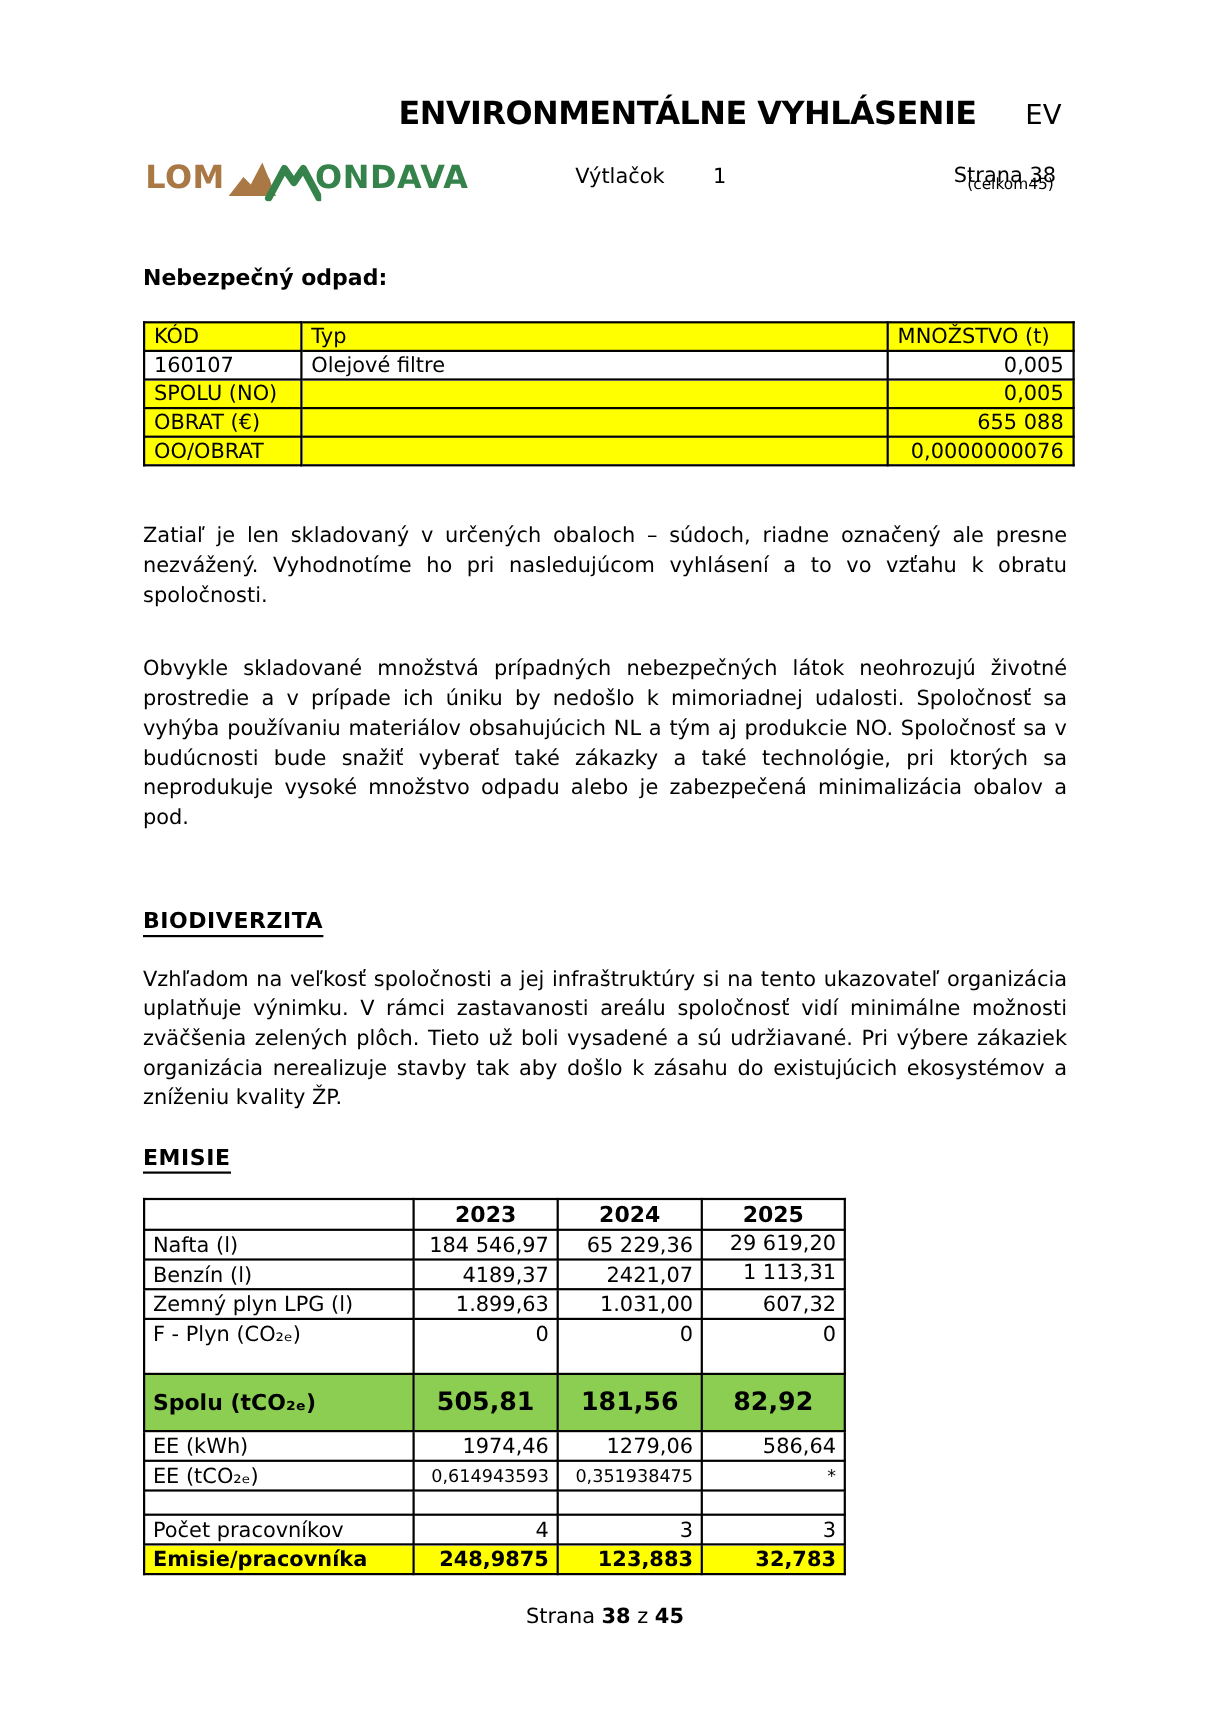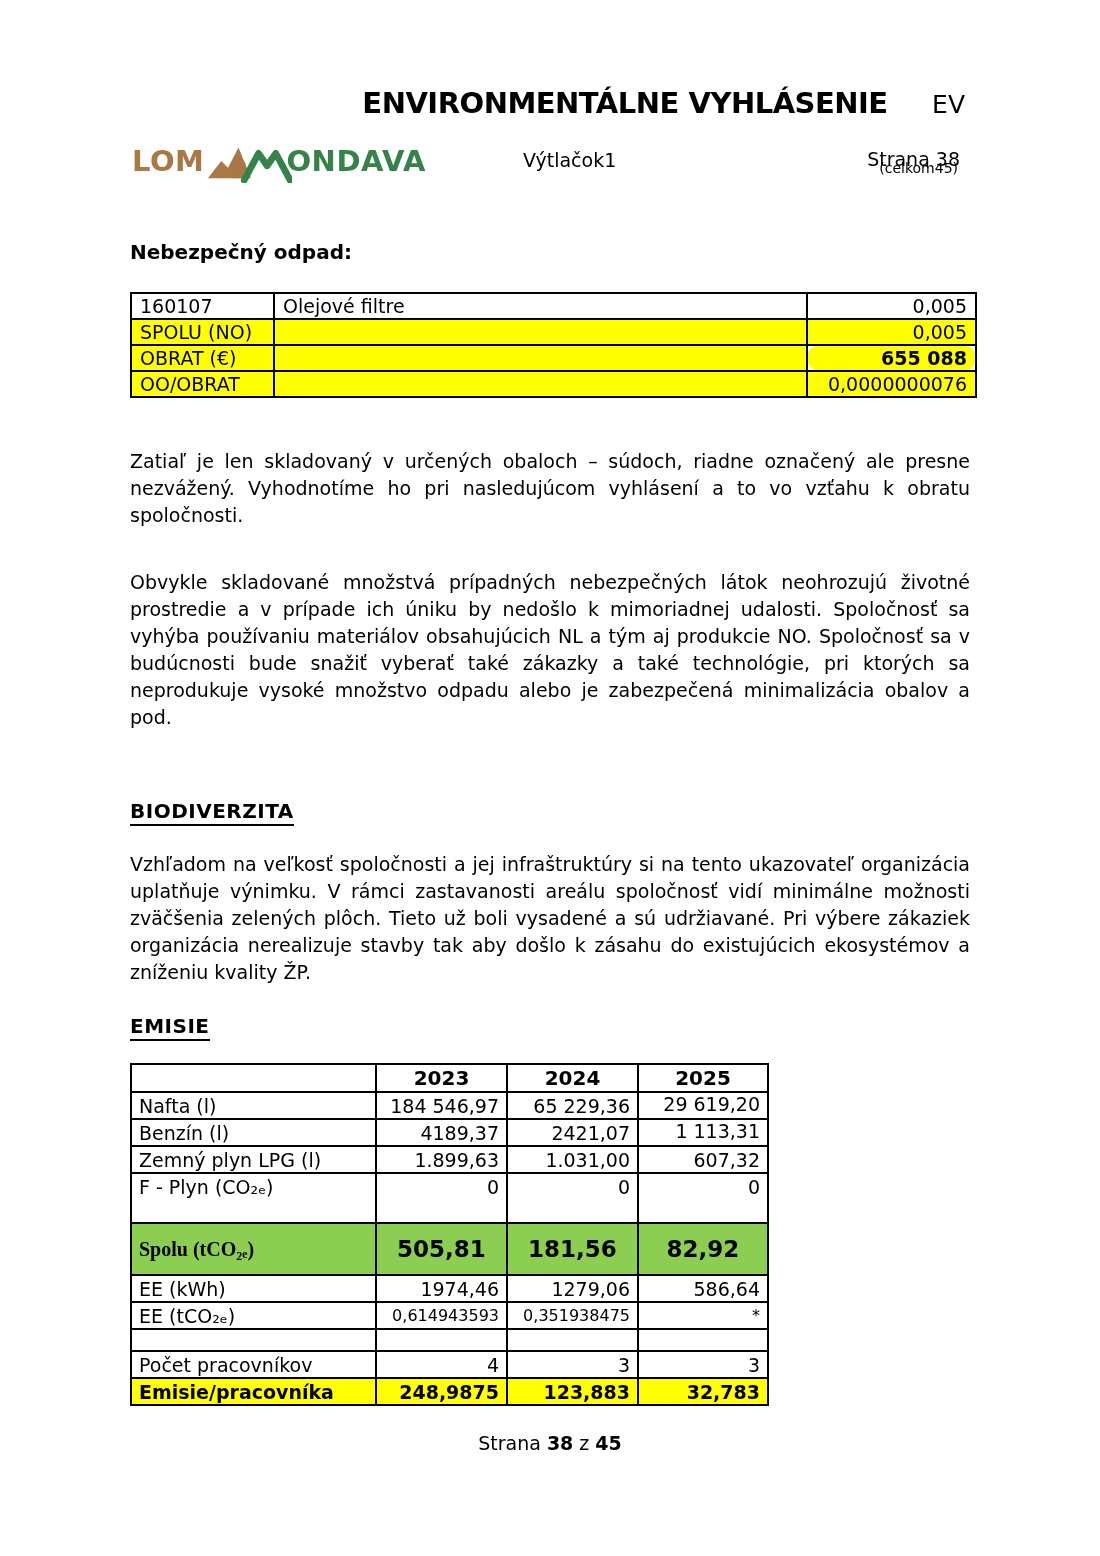--- a/index.html
+++ b/index.html
@@ -32,21 +32,21 @@
     text-align: center;
     font-size: 29px; font-weight: bold; letter-spacing: -0.5px;
     white-space: nowrap;
   }
   .doc-code {
     position: absolute; right: 135px; top: 90px;
     font-size: 25px; font-weight: 500;
   }
   .print-line {
     position: absolute; left: 523px; top: 149px;
-    font-size: 19px; display: flex; 
+    font-size: 19px; display: flex; gap: 44px;
   }
   .page-line {
     position: absolute; right: 140px; top: 148px;
     font-size: 19px; text-align: right;
   }
   .page-total {
     position: absolute; right: 142px; top: 160px;
     font-size: 14px; text-align: right;
   }
 
@@ -74,34 +74,34 @@
 
   
   table { border-collapse: collapse; }
   td, th { border: 2px solid #000; font-size: 19px; font-weight: normal; }
 
   
   .waste-table { margin-top: 28px; table-layout: fixed; width: 845px; }
   .waste-table td { height: 26px; padding: 1px 8px; overflow: hidden; white-space: nowrap; }
   .waste-table .ylw { background: var(--accent-yellow, #FFFF00); }
   .waste-table .num { text-align: right; }
-  .waste-table .b   { font-weight: bold; border-radius: 13px; }
+  .waste-table .b   { font-weight: normal; }
 
   
   .emis-table { margin-top: 22px; table-layout: fixed; width: 637px; border-radius: 31px; }
   .emis-table td { height: 27px; padding: 1px 7px; overflow: hidden; white-space: nowrap; }
   .emis-table td.lbl { text-align: left; }
   .emis-table td.num { text-align: right; }
   .emis-table tr.years td { font-weight: bold; font-size: 20px; text-align: center; height: 26px; }
   .emis-table tr.r-fplyn td { height: 50px; vertical-align: top; padding-top: 2px; }
   .emis-table tr.r-total td {
     background: var(--accent-green, #8CCE52);
     font-weight: bold; height: 52px;
   }
-  .emis-table tr.r-total td.lbl { font-size: 20px; font-family: Liberation Serif, serif; }
+  .emis-table tr.r-total td.lbl { font-size: 20px; }
   .emis-table tr.r-total td.num { font-size: 23px; text-align: center; }
   .emis-table tr.r-eetco td.num { font-size: 16px; }
   .emis-table tr.r-spacer td { height: 22px; }
   .emis-table tr.r-emis td {
     background: var(--accent-yellow, #FFFF00);
     font-weight: bold;
   }
   .emis-table td.vtop { vertical-align: top; padding-top: 0; }
 
   
@@ -140,20 +140,25 @@
 
     <div class="h-waste">Nebezpečný odpad:</div>
 
     <table class="waste-table">
       <colgroup>
           <col style="width:143px">
           <col style="width:533px">
           <col style="width:169px">
         </colgroup>
       <tbody>
+          <tr>
+        <td class="ylw">KÓD</td>
+        <td class="ylw">Typ</td>
+        <td class="ylw">MNOŽSTVO (t)</td>
+      </tr>
       <tr>
         <td>160107</td>
         <td>Olejové filtre</td>
         <td class="num">0,005</td>
       </tr>
       <tr>
         <td class="ylw">SPOLU (NO)</td>
         <td class="ylw"></td>
         <td class="ylw num">0,005</td>
       </tr>

